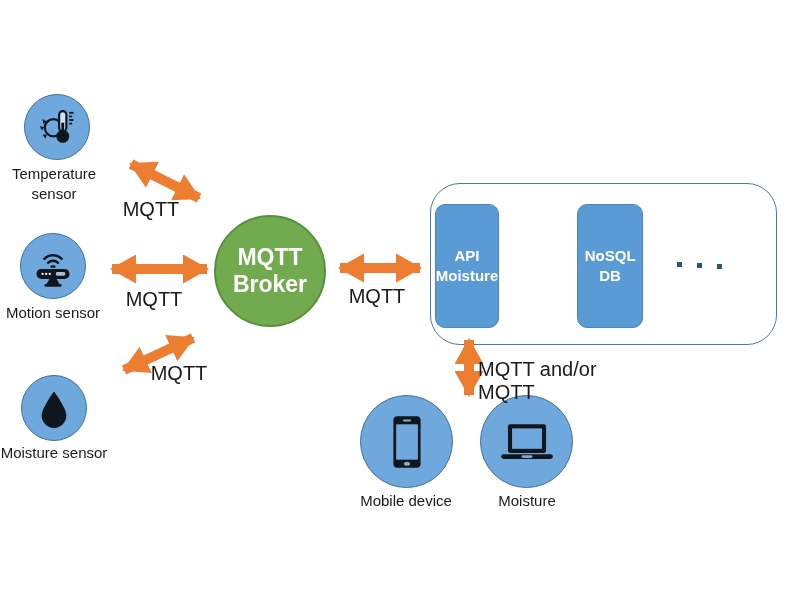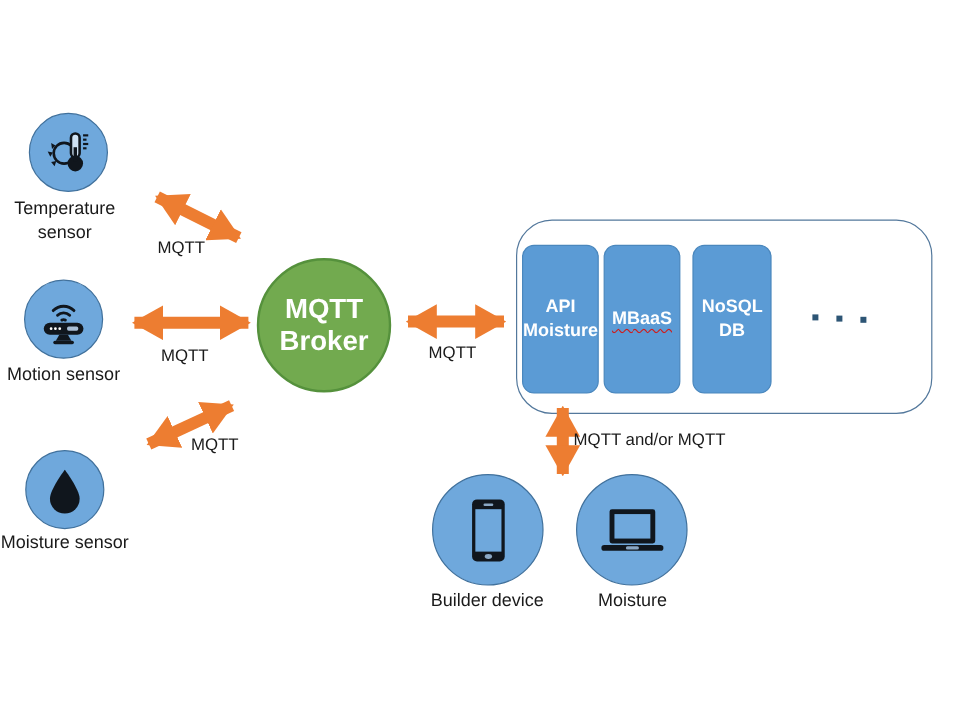--- a/index.html
+++ b/index.html
@@ -108,21 +108,21 @@
     text-decoration-thickness: 1px;
     text-underline-offset: 3px;
   }
   .dot {
     position: absolute;
     width: 5px; height: 5px;
     background: var(--dots-blue);
   }
   .link-label {
     position: absolute;
-    font-size: 14px;
+    font-size: 20px;
     color: var(--text-black);
     text-align: center;
   }
   .arrows-layer {
     position: absolute;
     left: 0; top: 0;
     pointer-events: none;
   }
   .arrow-line {
     stroke: var(--arrow-orange);
@@ -189,40 +189,37 @@
 
   <div class="broker">
     <div class="broker-text">MQTT Broker</div>
   </div>
 
   <div class="platform"></div>
 
   <div class="module module-api">
     <span>API Moisture</span>
   </div>
-  <div class="module module-mbaas">
-    <span class="wavy-underline">MBaaS</span>
-  </div>
   <div class="module module-nosql">
     <span>NoSQL DB</span>
   </div>
 
   <span class="dot" style="left:677px; top:262px;"></span>
   <span class="dot" style="left:697px; top:263px;"></span>
   <span class="dot" style="left:717px; top:264px;"></span>
 
   <div class="node-circle" style="left:360px; top:395px; width:93px; height:93px;">
     <svg class="icon-svg" width="68" height="68" viewBox="0 0 100 100">
       <rect x="30" y="12" width="40" height="76" rx="6" fill="var(--icon-dark)"></rect>
       <rect x="34" y="24" width="32" height="52" fill="var(--node-blue)"></rect>
       <rect x="44" y="17" width="12" height="3" rx="1.5" fill="#8aa7c4"></rect>
       <ellipse cx="50" cy="82" rx="4.5" ry="3" fill="#8aa7c4"></ellipse>
     </svg>
   </div>
-  <div class="node-label" style="left:346px; top:491px; width:120px;">Builder device</div>
+  <div class="node-label" style="left:346px; top:491px; width:120px;">Mobile device</div>
 
   <div class="node-circle" style="left:480px; top:395px; width:93px; height:93px;">
     <svg class="icon-svg" width="68" height="68" viewBox="0 0 100 100">
       <rect x="22" y="24" width="56" height="42" rx="3" fill="var(--icon-dark)"></rect>
       <rect x="28" y="30" width="44" height="30" fill="var(--node-blue)"></rect>
       <rect x="12" y="68" width="76" height="7" rx="3.5" fill="var(--icon-dark)"></rect>
       <rect x="42" y="69.5" width="16" height="4" rx="2" fill="#8aa7c4"></rect>
     </svg>
   </div>
   <div class="node-label" style="left:467px; top:491px; width:120px;">Moisture</div>

